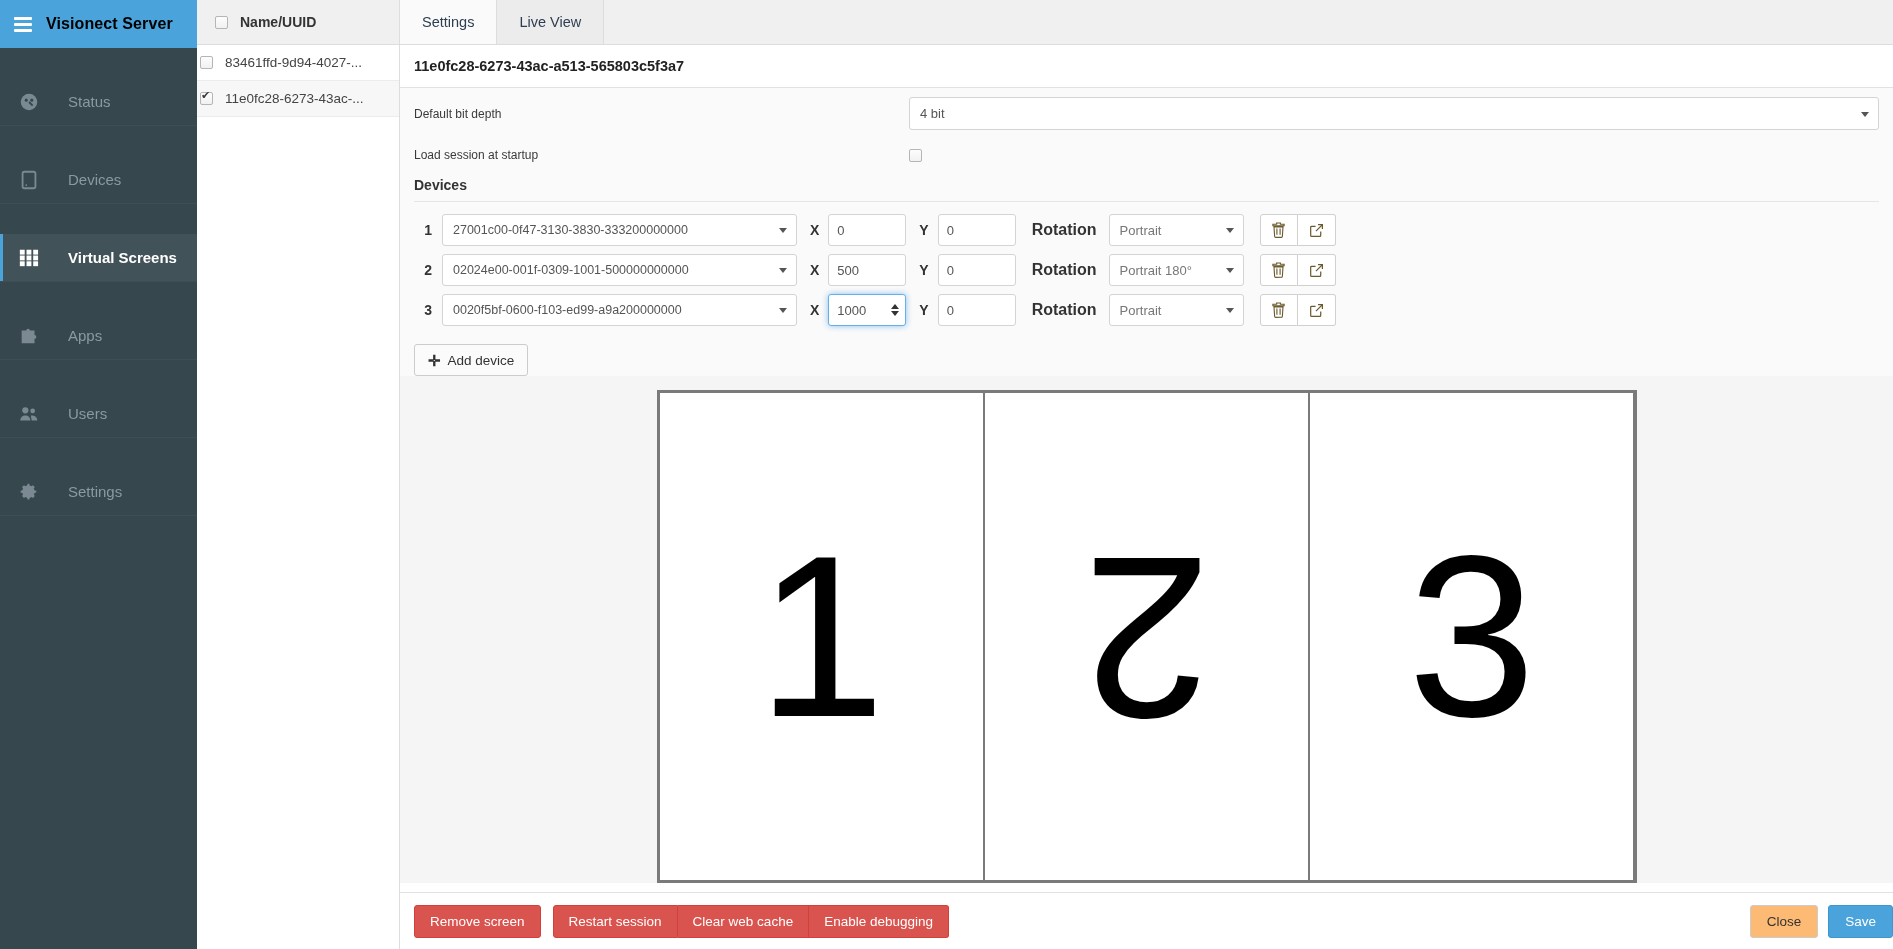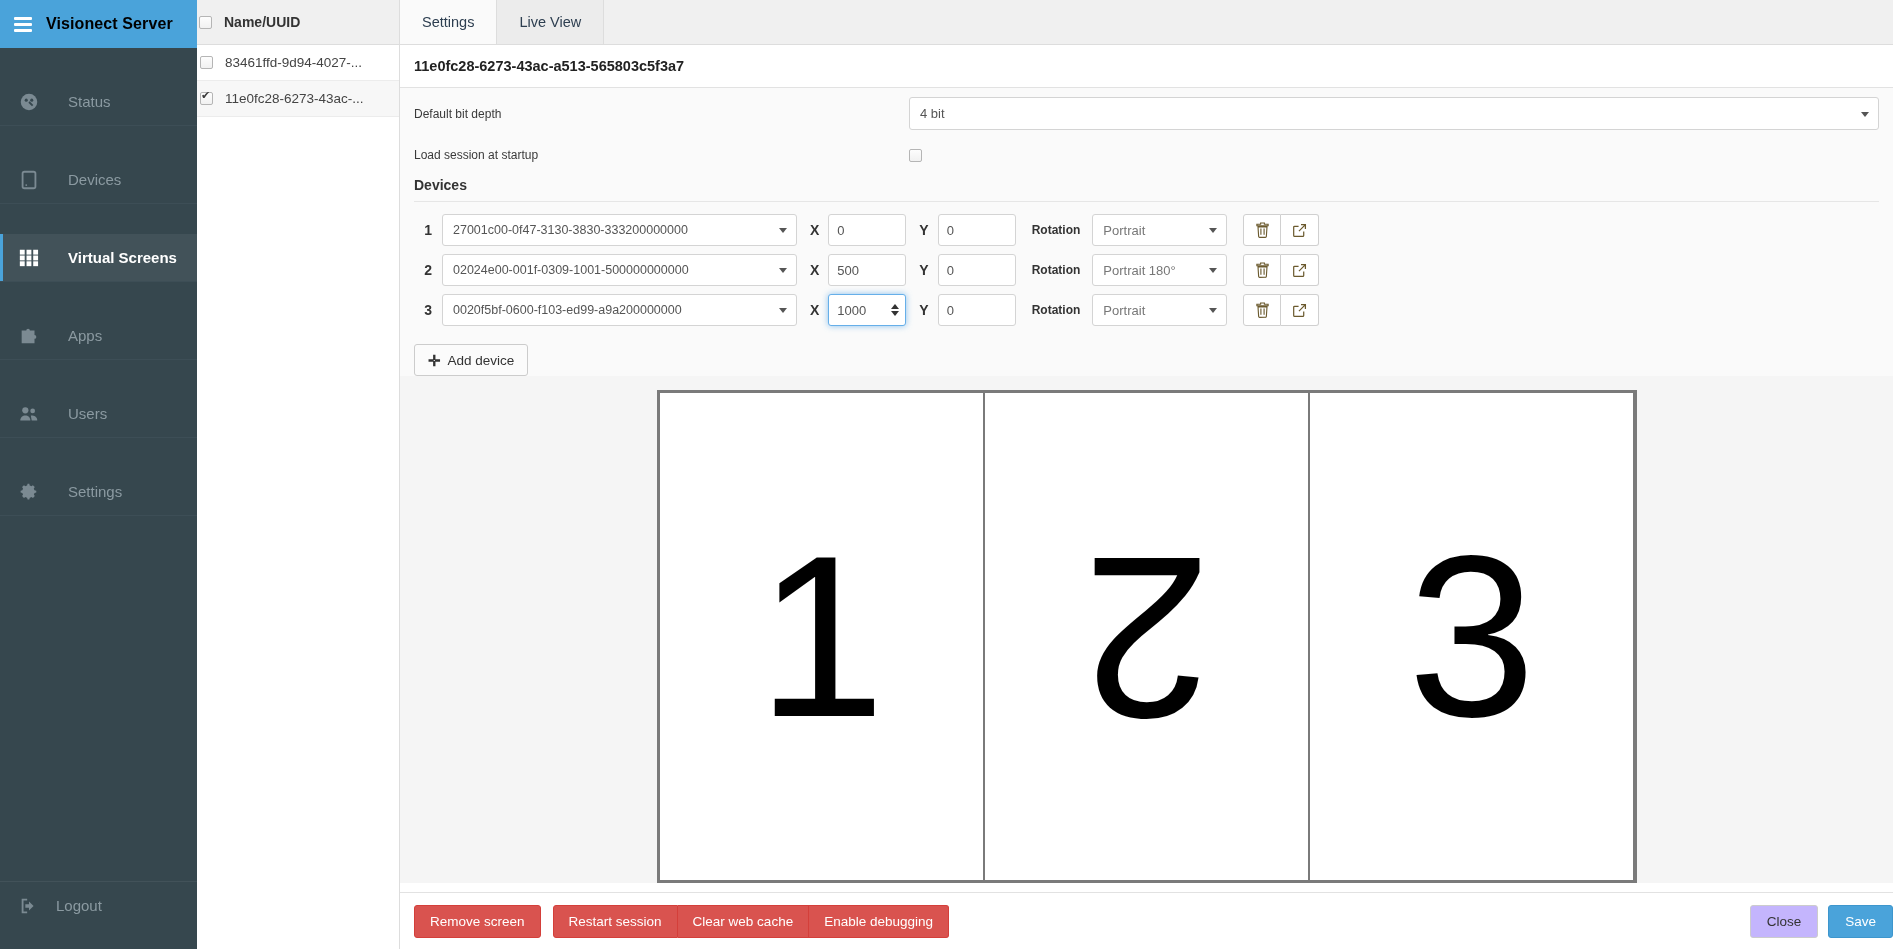--- a/index.html
+++ b/index.html
@@ -51,21 +51,21 @@
   }
 
   
   .listpanel {
     width: 203px; min-width: 203px; height: 949px;
     background: #ffffff; border-right: 1px solid #dddddd;
     display: flex; flex-direction: column;
   }
   .list-head {
     height: 45px; background: #f0f0f0; border-bottom: 1px solid #ddd;
-    display: flex; align-items: center; gap: 12px; padding-left: 2px;
+    display: flex; align-items: center; gap: 12px; padding-left: 18px;
     font-size: 14px; font-weight: bold; color: #333;
   }
   .list-row {
     height: 36px; display: flex; align-items: center; gap: 12px;
     padding-left: 3px; font-size: 13.5px; color: #444;
     border-bottom: 1px solid #ececec; cursor: pointer;
     white-space: nowrap; overflow: hidden;
   }
   .list-row.selected { background: #f7f7f7; }
   .cbx {
@@ -145,21 +145,21 @@
     outline: none;
   }
   .spinner {
     position: absolute; right: 6px; top: 50%; transform: translateY(-50%);
     display: flex; flex-direction: column; gap: 2px;
   }
   .spinner i { width:0;height:0;border-left:4px solid transparent;border-right:4px solid transparent;}
   .spinner i.up { border-bottom: 5px solid #333; }
   .spinner i.dn { border-top: 5px solid #333; }
 
-  .rot-lbl { font-size: 12px; font-weight: bold; color: #333; margin: 0 12px 0 16px; }
+  .rot-lbl { font-size: 16px; font-weight: bold; color: #333; margin: 0 12px 0 16px; }
   .rot-select {
     width: 135px; height: 32px; background: #fff; border: 1px solid #d4d4d4;
     border-radius: 3px; display: flex; align-items: center; padding: 0 10px;
     font-size: 13px; color: #777; position: relative; cursor: pointer;
   }
   .btn-group { display: flex; margin-left: 16px; }
   .icon-btn {
     width: 38px; height: 32px; border: 1px solid #d0d0d0; background: #fff;
     display: flex; align-items: center; justify-content: center; cursor: pointer;
   }
@@ -207,21 +207,21 @@
     height: 33px; padding: 0 15px; background: #d9534f; border: 1px solid #d43f3a;
     color: #fff; font-size: 13.5px; border-radius: 3px; cursor: pointer;
     display: flex; align-items: center;
   }
   .btn-grp-danger { display: flex; }
   .btn-grp-danger .btn-danger { border-radius: 0; border-left-width: 0; }
   .btn-grp-danger .btn-danger:first-child { border-radius: 3px 0 0 3px; border-left-width: 1px; }
   .btn-grp-danger .btn-danger:last-child { border-radius: 0 3px 3px 0; }
   .footer-right { margin-left: auto; display: flex; gap: 10px; align-items: center; padding-right: 0;}
   .btn-default {
-    height: 33px; padding: 0 16px; background: #c4b5fd; border: 1px solid #ccc;
+    height: 33px; padding: 0 16px; background: #fdba74; border: 1px solid #ccc;
     color: #333; font-size: 13.5px; border-radius: 3px; cursor: pointer;
     display: flex; align-items: center; margin-left: 48px;
   }
   .btn-primary {
     height: 33px; padding: 0 16px; background: #4aa3da; border: 1px solid #3d96cd;
     color: #fff; font-size: 13.5px; border-radius: 3px; cursor: pointer;
     display: flex; align-items: center;
   }
 </style>
 </head>
@@ -306,29 +306,20 @@
           <svg viewBox="0 0 24 24">
               <path fill="#7b8a92" d="M12 8.2a3.8 3.8 0 1 0 0 7.6 3.8 3.8 0 0 0 0-7.6zm9-.2-2.1-.5a7.3 7.3 0 0 0-.8-1.9l1.1-1.8-2.1-2.1-1.8 1.1a7.3 7.3 0 0 0-1.9-.8L13 0h-2l-.5 2a7.3 7.3 0 0 0-1.9.8L6.8 1.7 4.7 3.8l1.1 1.8a7.3 7.3 0 0 0-.8 1.9L3 8v2l2 .5c.2.7.4 1.3.8 1.9l-1.1 1.8 2.1 2.1 1.8-1.1c.6.4 1.2.6 1.9.8L11 18h2l.5-2c.7-.2 1.3-.4 1.9-.8l1.8 1.1 2.1-2.1-1.1-1.8c.4-.6.6-1.2.8-1.9L21 10z" transform="translate(0,3) scale(0.95)"></path>
             </svg>
         </span>
         <span>Settings</span>
       </div>
     </div>
 
     <div class="nav-spacer"></div>
 
-    <div class="logout">
-      <span class="nav-ico">
-        <svg viewBox="0 0 24 24">
-            <path d="M4 4h6v2H6v12h4v2H4z" fill="#7b8a92"></path>
-            <path d="M12 7l5 5-5 5v-3H8v-4h4z" fill="#7b8a92"></path>
-          </svg>
-      </span>
-      <span>Logout</span>
-    </div>
   </div>
 
   <div class="listpanel">
     <div class="list-head">
       <span class="cbx"></span>
       <span>Name/UUID</span>
     </div>
     <div class="list-row">
       <span class="cbx"></span>
       <span>83461ffd-9d94-4027-...</span>

